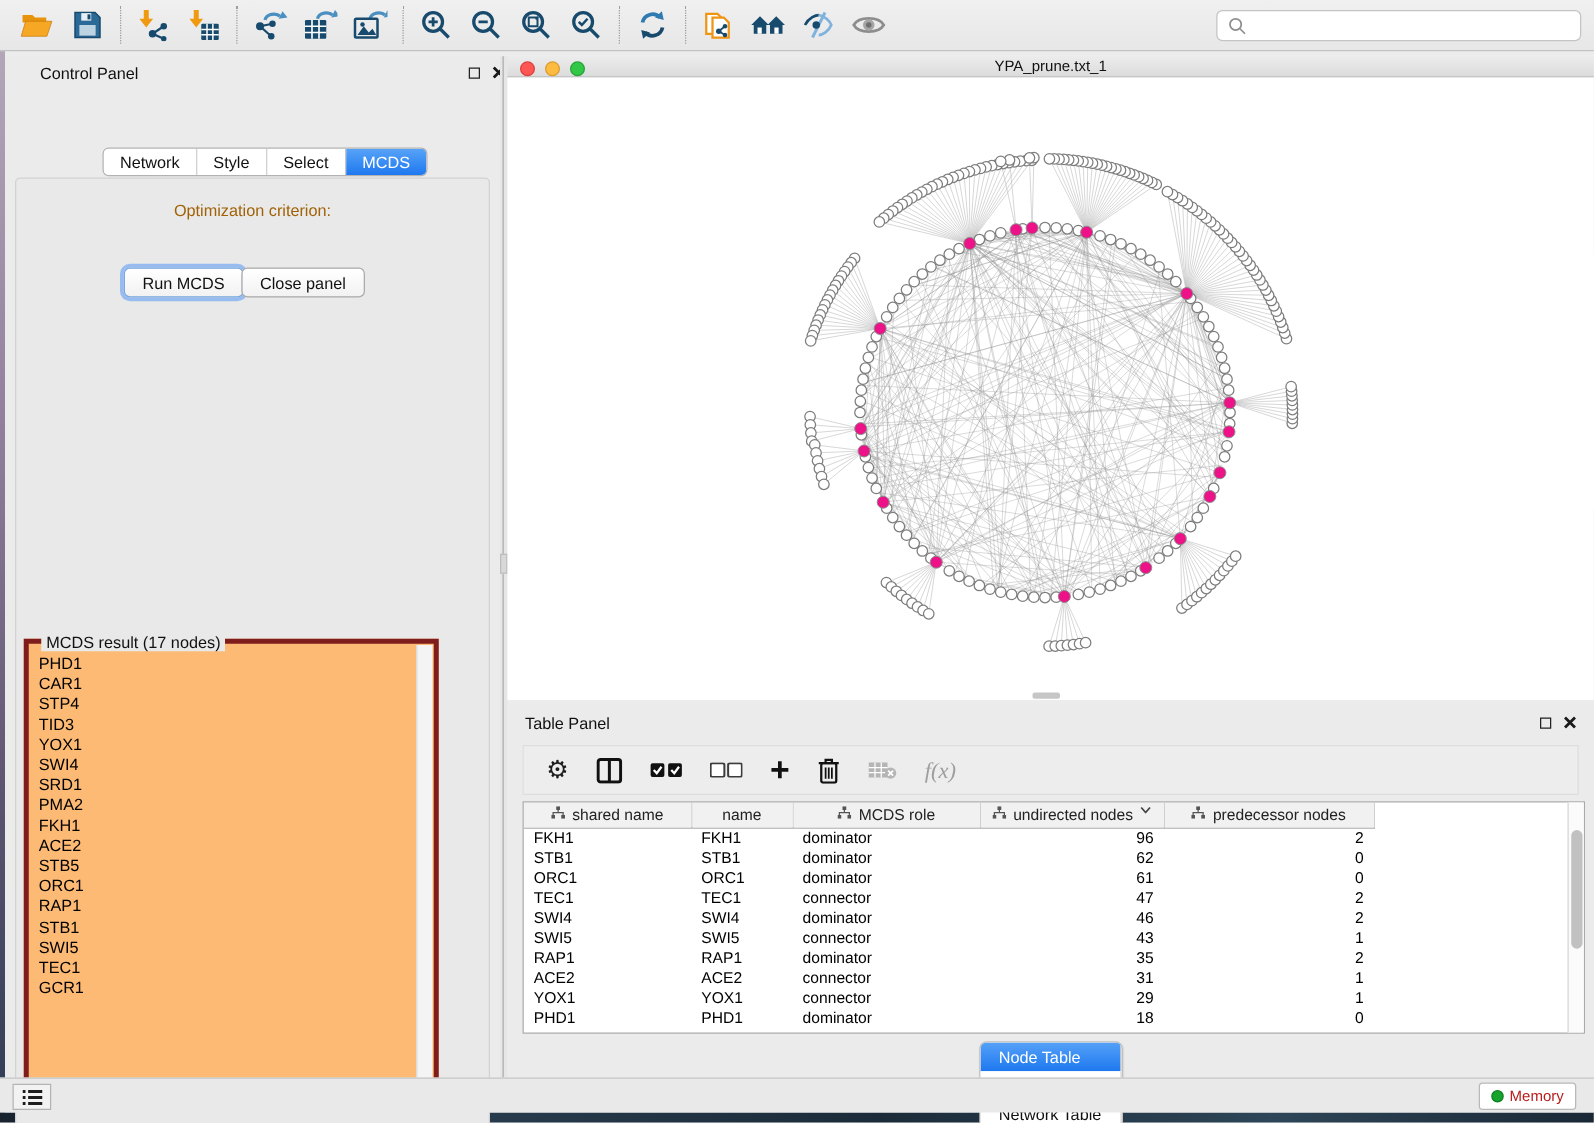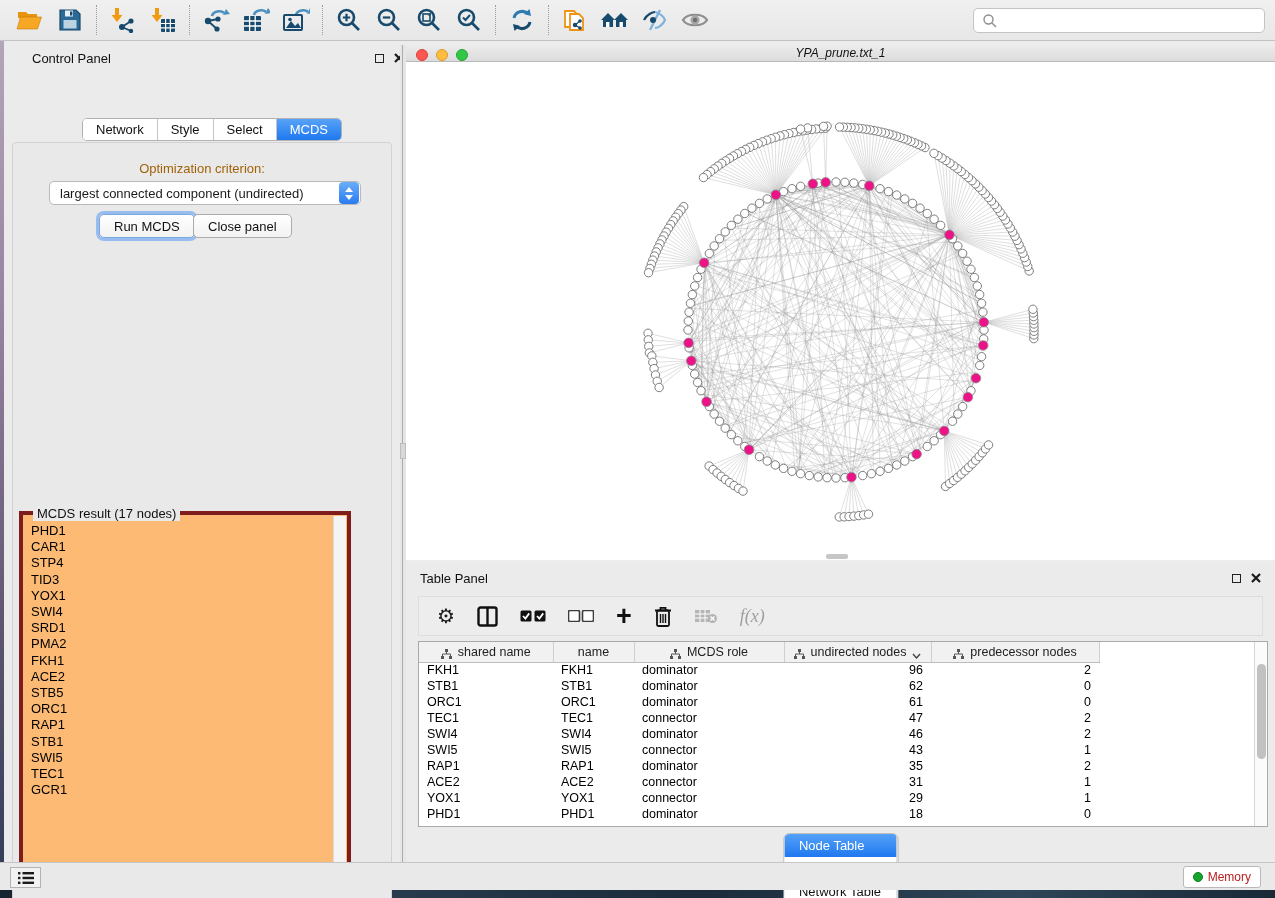--- a/index.html
+++ b/index.html
@@ -60,21 +60,21 @@
     font-size:13px; line-height:16.2px; padding-left:7px; color:#000; }
   .mcds-scroll { position:absolute; right:1px; top:1px; width:13px; height:364px; background:#f4f4f4; border-left:1px solid #dadada; }
 
   .v-divider { position:absolute; left:400px; top:45px; width:6px; height:817px; background:#e6e6e6; }
   .v-divider .line { position:absolute; left:2px; top:0; width:1px; height:100%; background:#ababab; }
   .v-divider .grip { position:absolute; left:0; top:398px; width:6px; height:16px; background:#d8d8d8; border:1px solid #bdbdbd; }
 
   
   .net-window { position:absolute; left:406px; top:44px; width:869px; height:516px; }
   .net-titlebar { position:absolute; left:0; top:0; width:100%; height:18px;
-    background:linear-gradient(#ededed,#dcdcdc); border-bottom:1px solid #b9b9b9;font-style:italic; }
+    background:linear-gradient(#ededed,#dcdcdc); border-bottom:1px solid #b9b9b9; }
   .tl { position:absolute; top:4.5px; width:12px; height:12px; border-radius:50%; }
   .tl.red { left:10px; background:#fc5753; border:1px solid #df3e3a; }
   .tl.yellow { left:30px; background:#fdbc40; border:1px solid #de9b2d; }
   .tl.green { left:50px; background:#33c748; border:1px solid #23a335; }
   .net-title { position:absolute; left:0; top:2px; width:100%; text-align:center; font-size:12px; color:#111; }
   .net-canvas { position:absolute; left:0; top:18px; width:869px; height:498px; background:#fff; }
   .hscroll-thumb { position:absolute; left:420px; top:492px; width:22px; height:5px; background:#c6c6c6; border-radius:2px; }
 
   
   .table-panel { position:absolute; left:406px; top:564px; width:869px; height:298px; background:#ebebeb; }
@@ -88,21 +88,21 @@
 
   .tp-table-wrap { position:absolute; left:12px; top:77px; width:850px; height:186px; background:#fff; border:1px solid #a9a9a9; }
   table.data { border-collapse:collapse; table-layout:fixed; width:836px; font-size:12.5px; }
   table.data col.c0{width:134px} table.data col.c1{width:81px} table.data col.c2{width:150px}
   table.data col.c3{width:147px} table.data col.c4{width:168px} table.data col.c5{width:156px}
   table.data th { height:20px; background:#f1f1f1; border-right:1px solid #cfcfcf; border-bottom:1px solid #bdbdbd;
     font-weight:normal; font-size:12.5px; color:#222; text-align:center; position:relative; }
   table.data th:last-child { border-right:none; background:#fff; border-bottom:1px solid #fff; }
   table.data td { height:16px; padding:0 8px; color:#000; white-space:nowrap; overflow:hidden; }
   td.num { text-align:right; }
-  .th-inner { display:flex; align-items:flex-end; justify-content:center; gap:6px; }
+  .th-inner { display:flex; align-items:flex-start; justify-content:center; gap:6px; }
   .tree-ic { flex:none; }
   .sort-ic { flex:none; }
 
   .tp-vscroll { position:absolute; right:0px; top:0px; width:13px; height:184px; background:#fbfbfb; border-left:1px solid #d6d6d6; }
   .tp-vthumb { position:absolute; left:1.5px; top:22px; width:9px; height:95px; background:#c1c1c1; border-radius:5px; }
 
   .bottom-tabs { position:absolute; left:50%; transform:translateX(-50%); top:269px; display:flex;
     border:1px solid #c0c0c0; border-radius:6px; overflow:hidden; background:#fff; box-shadow:0 1px 1px rgba(0,0,0,.08);flex-direction:column; }
   .b-tab { padding:4px 15px; font-size:13px; background:#fff; border-right:1px solid #c9c9c9; color:#111; }
   .b-tab:last-child { border-right:none; }
@@ -287,27 +287,20 @@
 
     <div class="cp-tabs">
       <span class="cp-tab">Network</span>
       <span class="cp-tab">Style</span>
       <span class="cp-tab">Select</span>
       <span class="cp-tab sel">MCDS</span>
     </div>
 
     <div class="cp-body">
       <div class="opt-label">Optimization criterion:</div>
-      <div class="opt-select">
-        <span class="val">largest connected component (undirected)</span>
-        <span class="stepper">
-          <span class="tri-up"></span>
-            <span class="tri-dn"></span>
-        </span>
-      </div>
       <button class="btn run-btn">Run MCDS</button>
       <button class="btn close-btn">Close panel</button>
 
       <div class="mcds-group">
         <span class="mcds-legend">MCDS result (17 nodes)</span>
         <div class="mcds-list" id="mcds-list">
             <div>PHD1</div>
             <div>CAR1</div>
             <div>STP4</div>
             <div>TID3</div>

